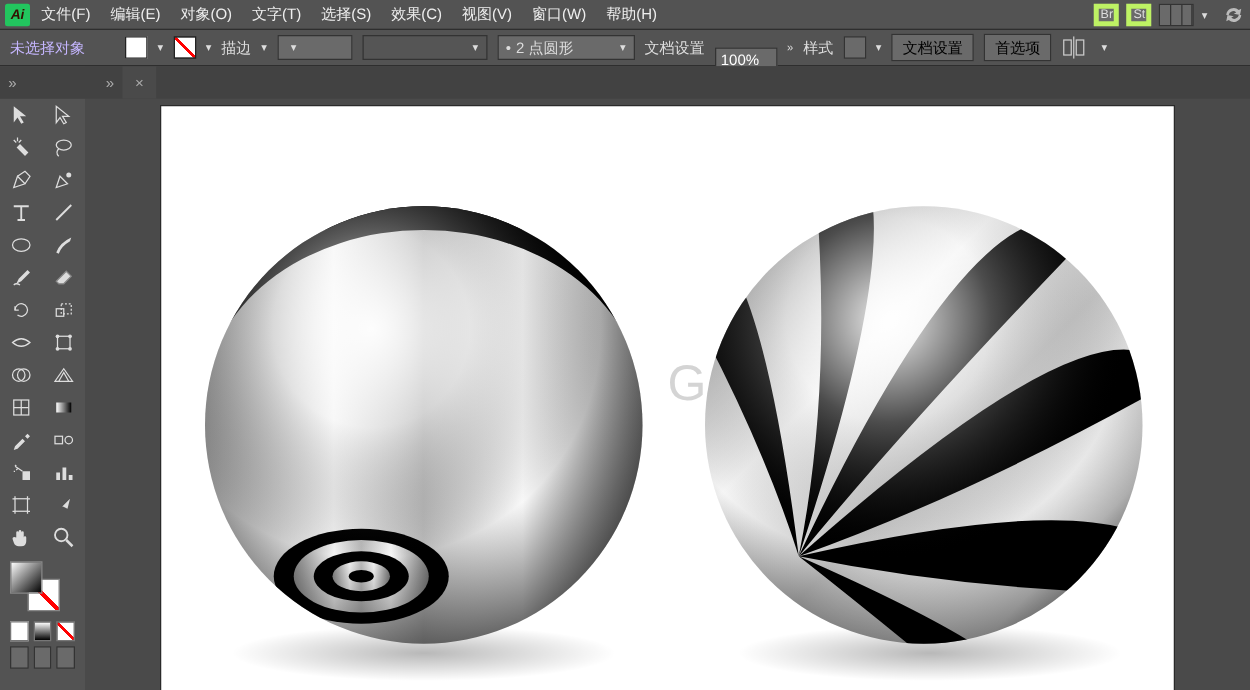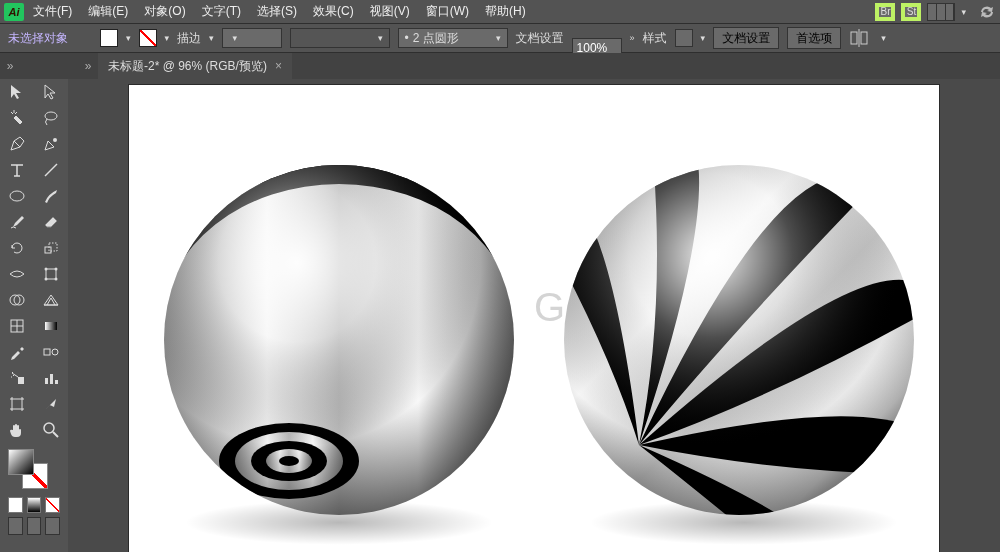--- a/index.html
+++ b/index.html
@@ -301,21 +301,20 @@
       <div class="di"></div>
       <div class="di"></div>
       <div class="di"></div>
     </div>
   </div>
 
   <div class="maincol">
     <div class="doctabs">
       <div class="tabhandle">»</div>
       <div class="doctab">
-        <span>未标题-2* @ 96% (RGB/预览)</span>
         <span class="x">×</span>
       </div>
     </div>
     <div class="canvas-wrap">
       <div class="artboard">
         <div class="watermark"><span>G</span><span class="sub">system</span></div>
 
         <div class="shadow-ellipse" style="left:55px;top:415px;width:310px;height:45px"></div>
         <div class="shadow-ellipse" style="left:460px;top:415px;width:310px;height:45px"></div>
 

